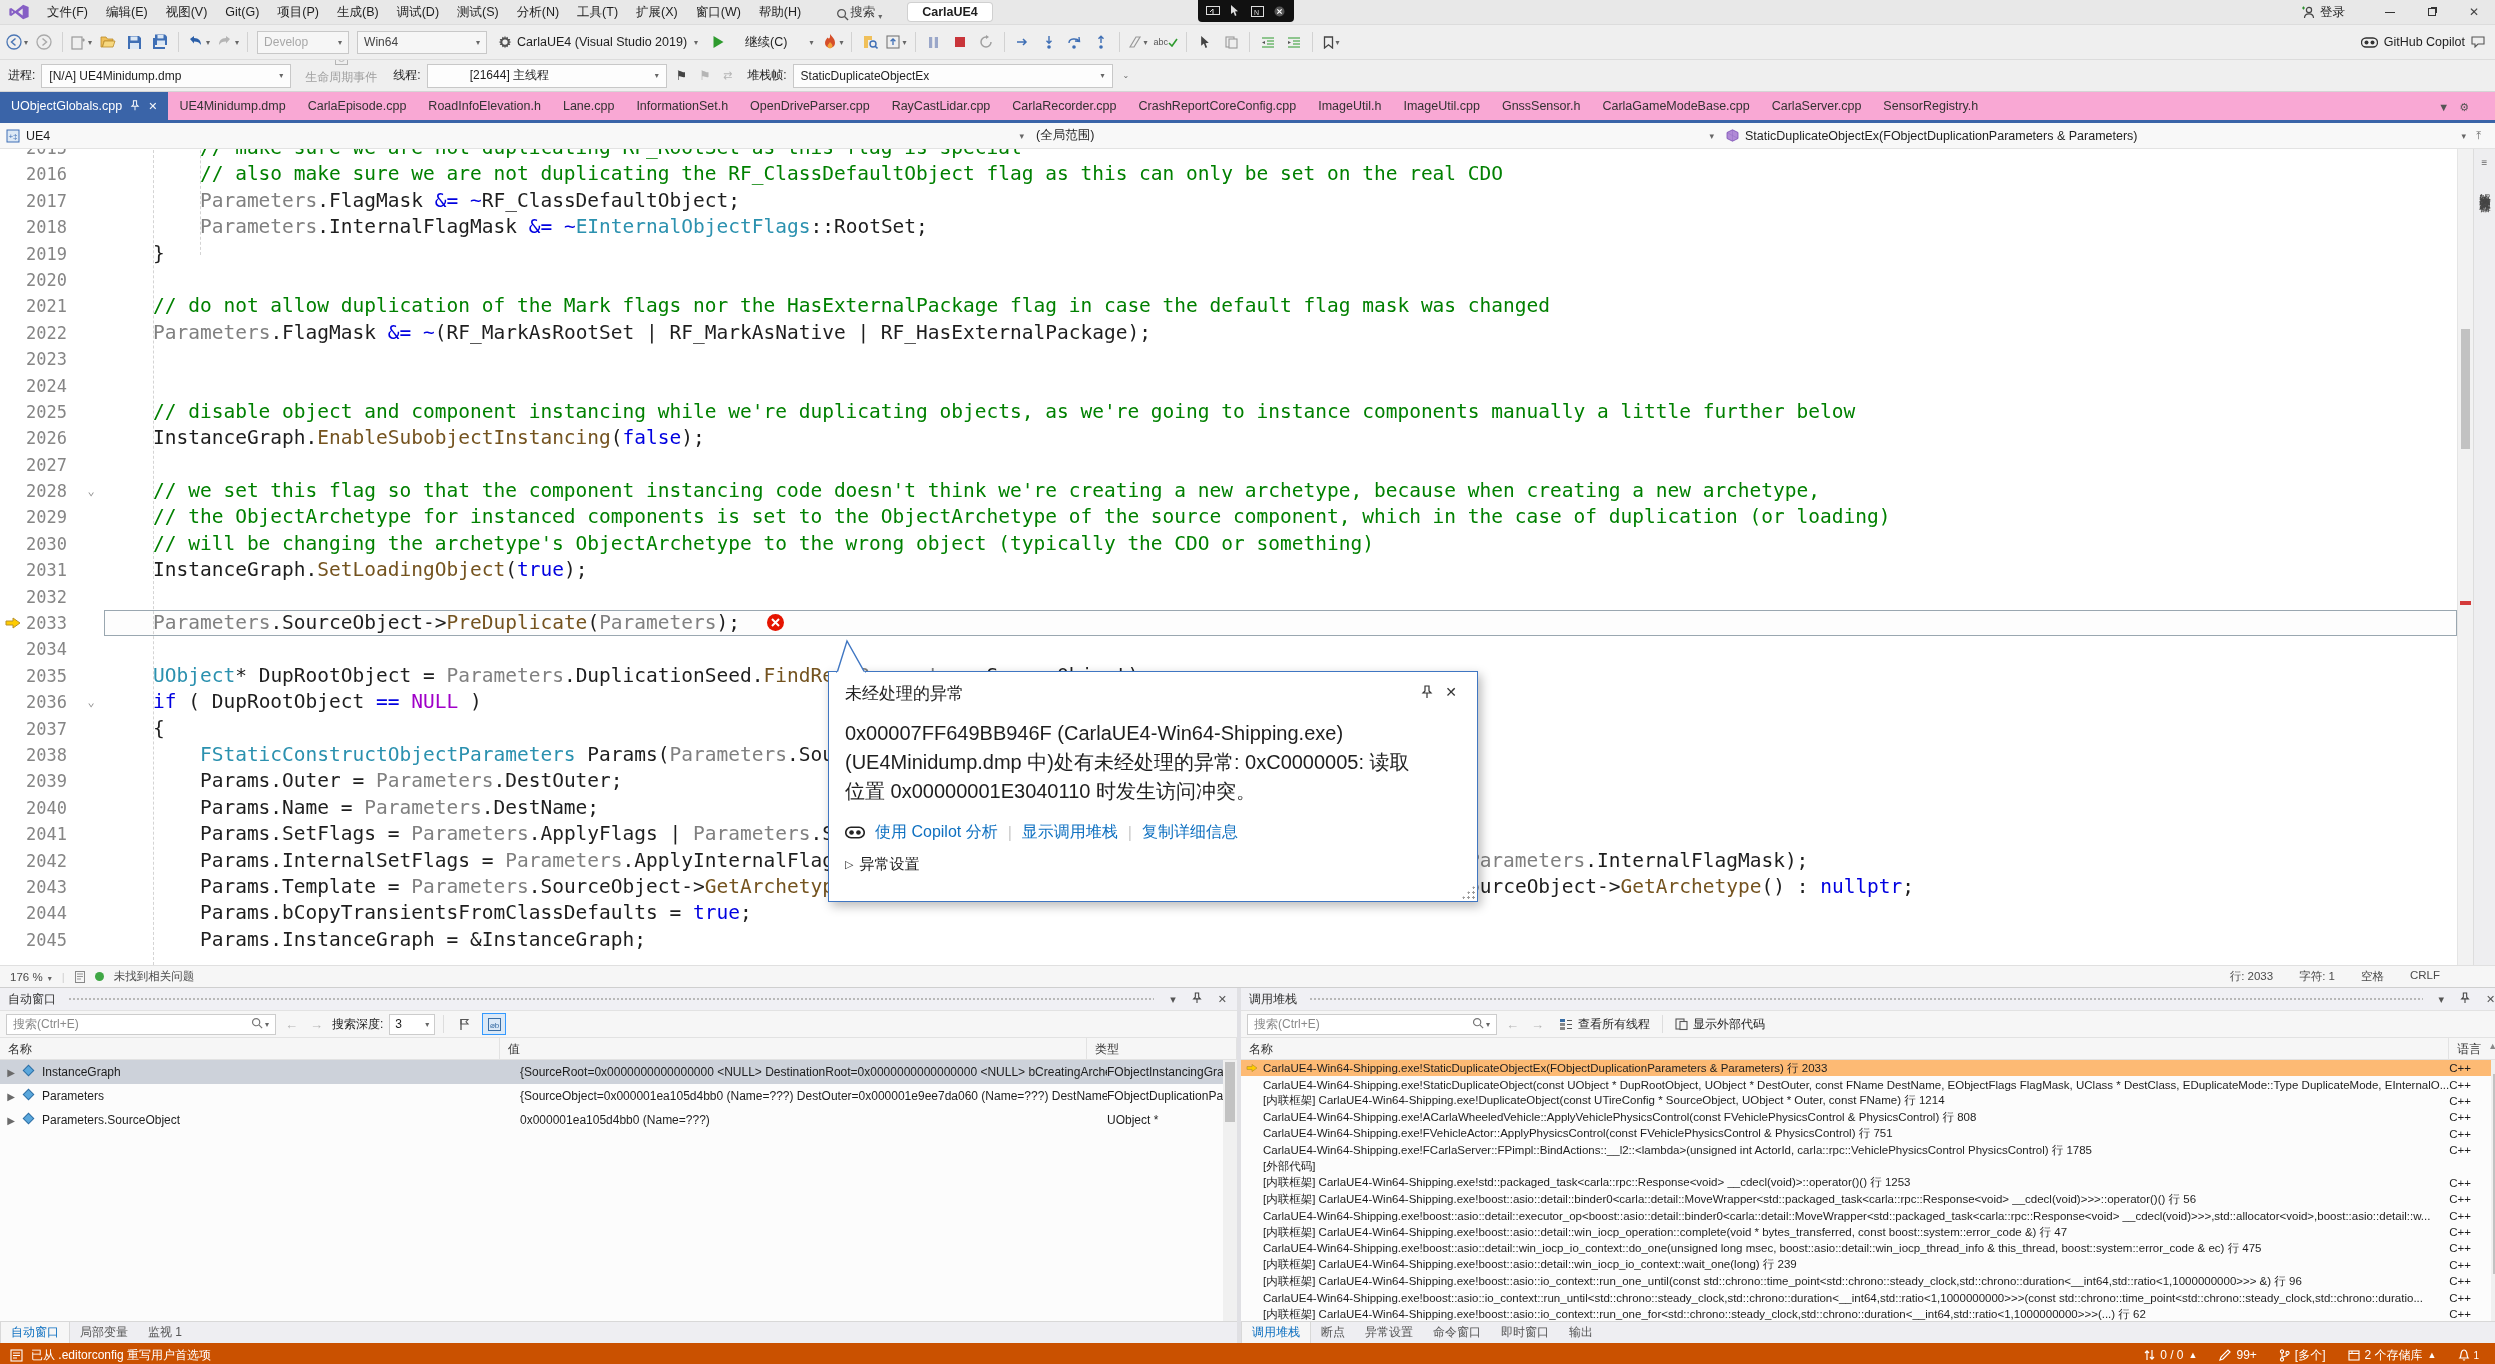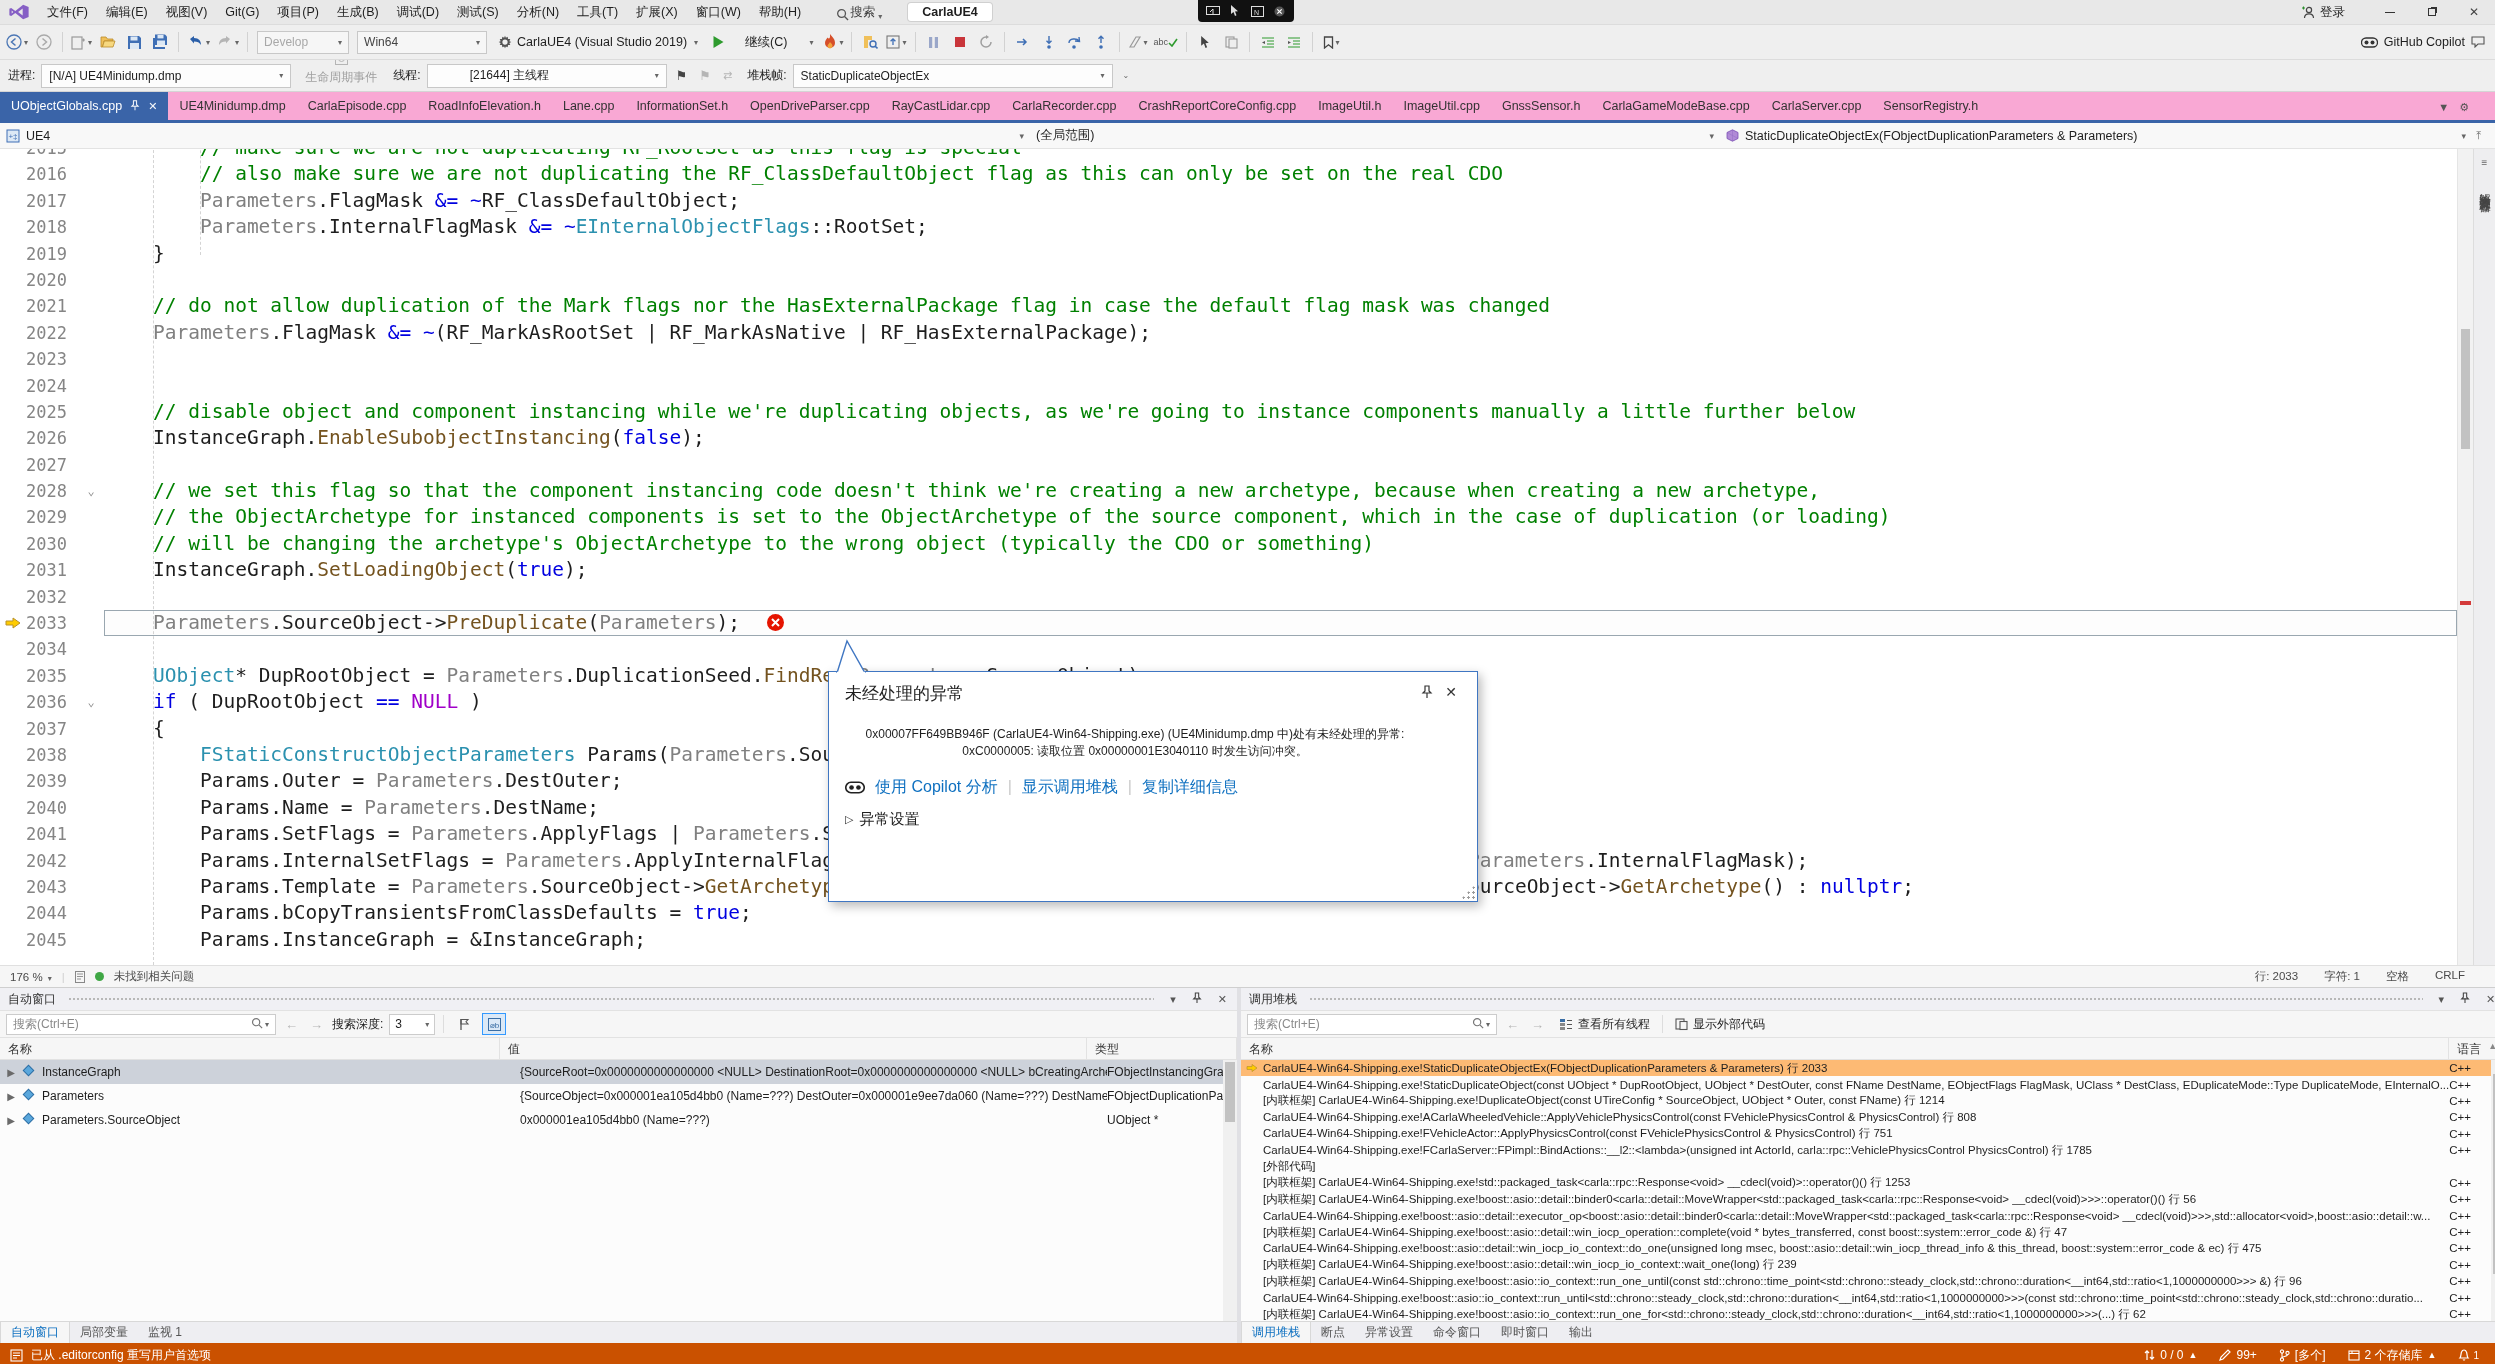--- a/index.html
+++ b/index.html
@@ -75,31 +75,31 @@
   .f { color:#74531f; } .g { color:#808080; } .m { color:#a000c8; } .p { color:#1e1e1e; }
   .erricon { display:inline-block; margin-left:26px; vertical-align:-3px; }
   .indent-guide { position:absolute; top:0; bottom:14px; width:0; border-left:1px dashed #d4d4d4; }
 
   
   .exdlg { position:absolute; left:828px; top:522px; width:650px; height:231px; background:#ffffff; border:1px solid #3f76c2; box-shadow:3px 4px 10px rgba(0,0,0,.28); padding:10px 14px 8px 16px; z-index:30; }
   .exdlg .ptr { position:absolute; left:6px; top:-33px; }
   .exdlg-title-row { display:flex; align-items:flex-start; }
   .exdlg-title { font-size:17px; color:#1e1e1e; flex:1; }
   .exdlg-tbtn { width:24px; height:20px; display:flex; align-items:center; justify-content:center; color:#333; font-size:14px; }
-  .exdlg-body { margin-top:21px; font-size:12px; line-height:1.45; color:#1e1e1e; width:580px;text-align:center; }
+  .exdlg-body { margin-top:14px; font-size:20px; line-height:1.45; color:#1e1e1e; width:580px; }
   .exdlg-links { display:flex; align-items:center; gap:10px; margin-top:16px; font-size:16px; }
   .exdlg-links a { color:#0e70c0; text-decoration:none; }
   .exdlg-sep { color:#c9c9c9; }
   .exdlg-settings { margin-top:12px; font-size:15px; color:#1e1e1e; display:flex; align-items:center; gap:6px; }
   .grip { position:absolute; right:2px; bottom:2px; width:14px; height:14px;
           background:radial-gradient(#9a9a9a 1px, transparent 1.3px); background-size:5px 5px; clip-path:polygon(100% 0,100% 100%,0 100%); }
 
   
   .edstatus { height:22px; background:#f6f6f6; border-top:1px solid #e0e0e0; display:flex; align-items:center; padding:0 10px; font-size:11.5px; color:#4a4a4a; flex:none; gap:10px; }
-  .edstatus .right { margin-left:auto; display:flex; gap:26px; margin-right:20px; }
+  .edstatus .right { margin-left:auto; display:flex; gap:26px; margin-right:45px; }
   .greendot { width:9px; height:9px; border-radius:50%; background:#3fa745; display:inline-block; }
 
   
   .bottom { height:356px; display:flex; flex:none; background:#eeeef2; border-top:1px solid #cfcfcf; }
   .panel { display:flex; flex-direction:column; background:#f6f6f6; }
   .panel.autos { width:1237px; flex:none; }
   .panel.stack { flex:1; border-left:4px solid #e0e0e4; }
   .phead { height:22px; display:flex; align-items:center; padding:0 6px 0 8px; font-size:12px; color:#333; gap:8px; flex:none; background:#f0f0f4; }
   .phead .grip-dots { flex:1; height:5px; margin:0 4px;
       background:radial-gradient(#b8b8b8 0.8px, transparent 1px); background-size:4px 4px; background-position:0 0; }

